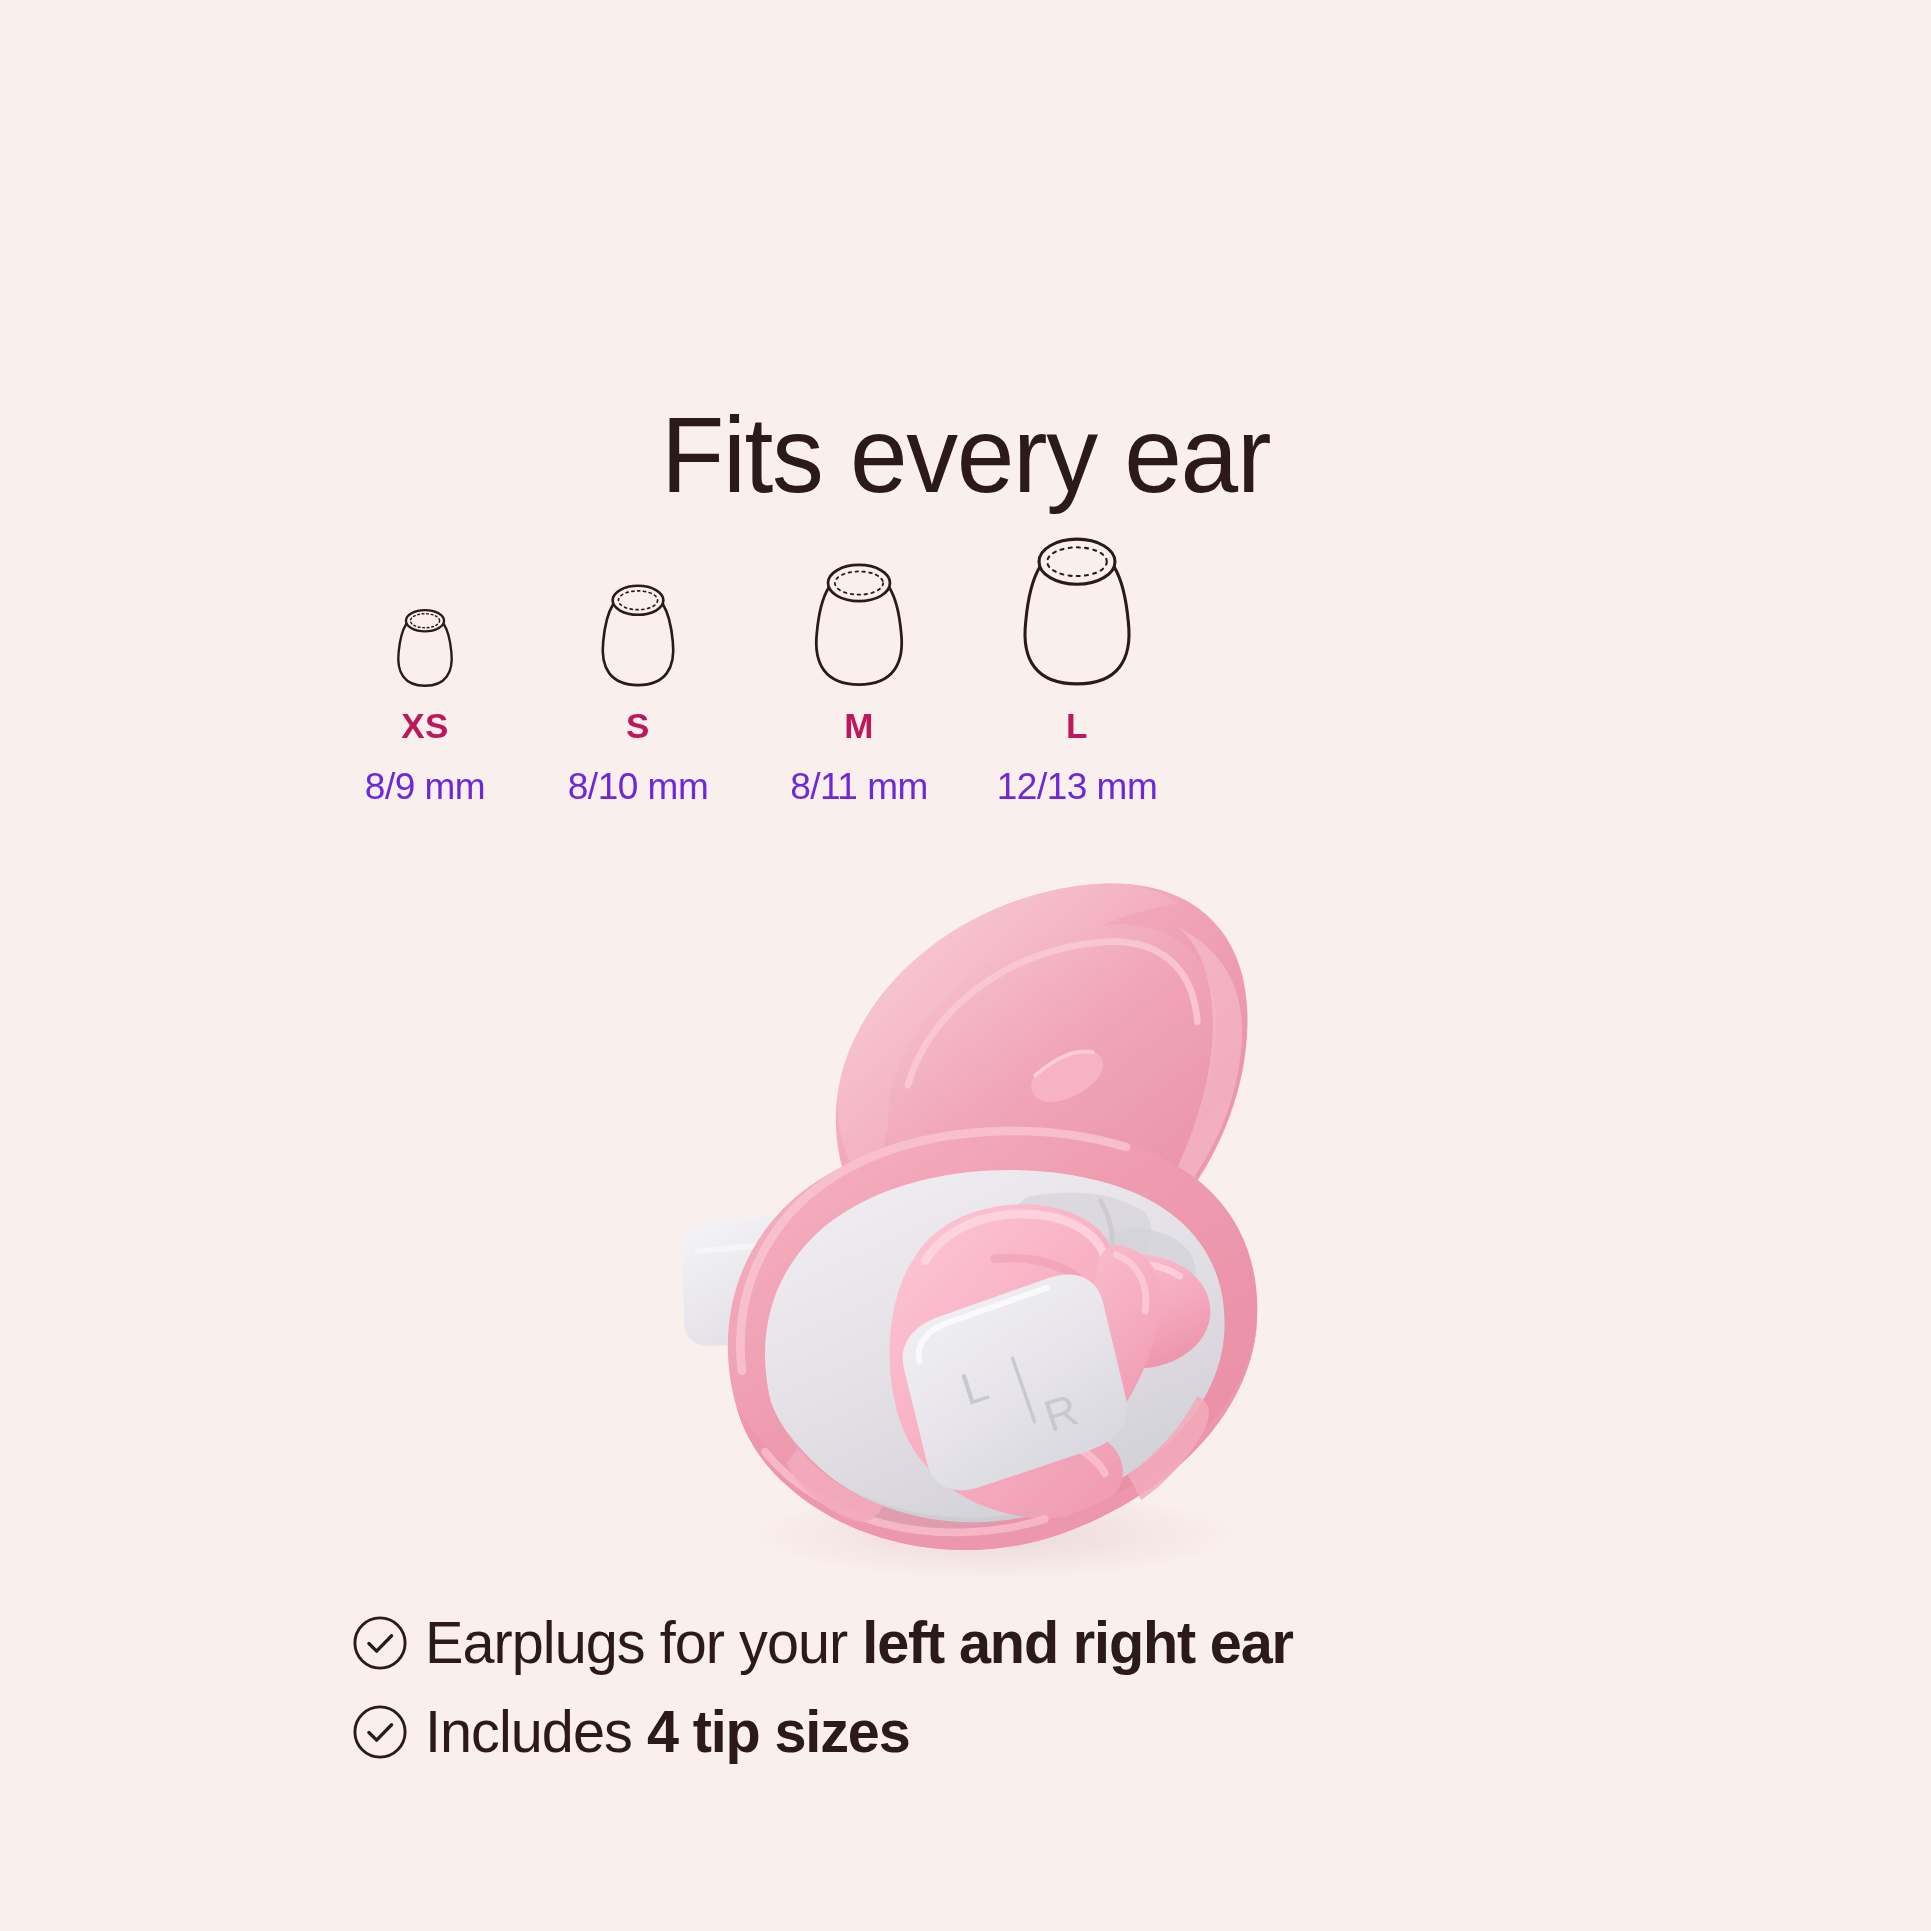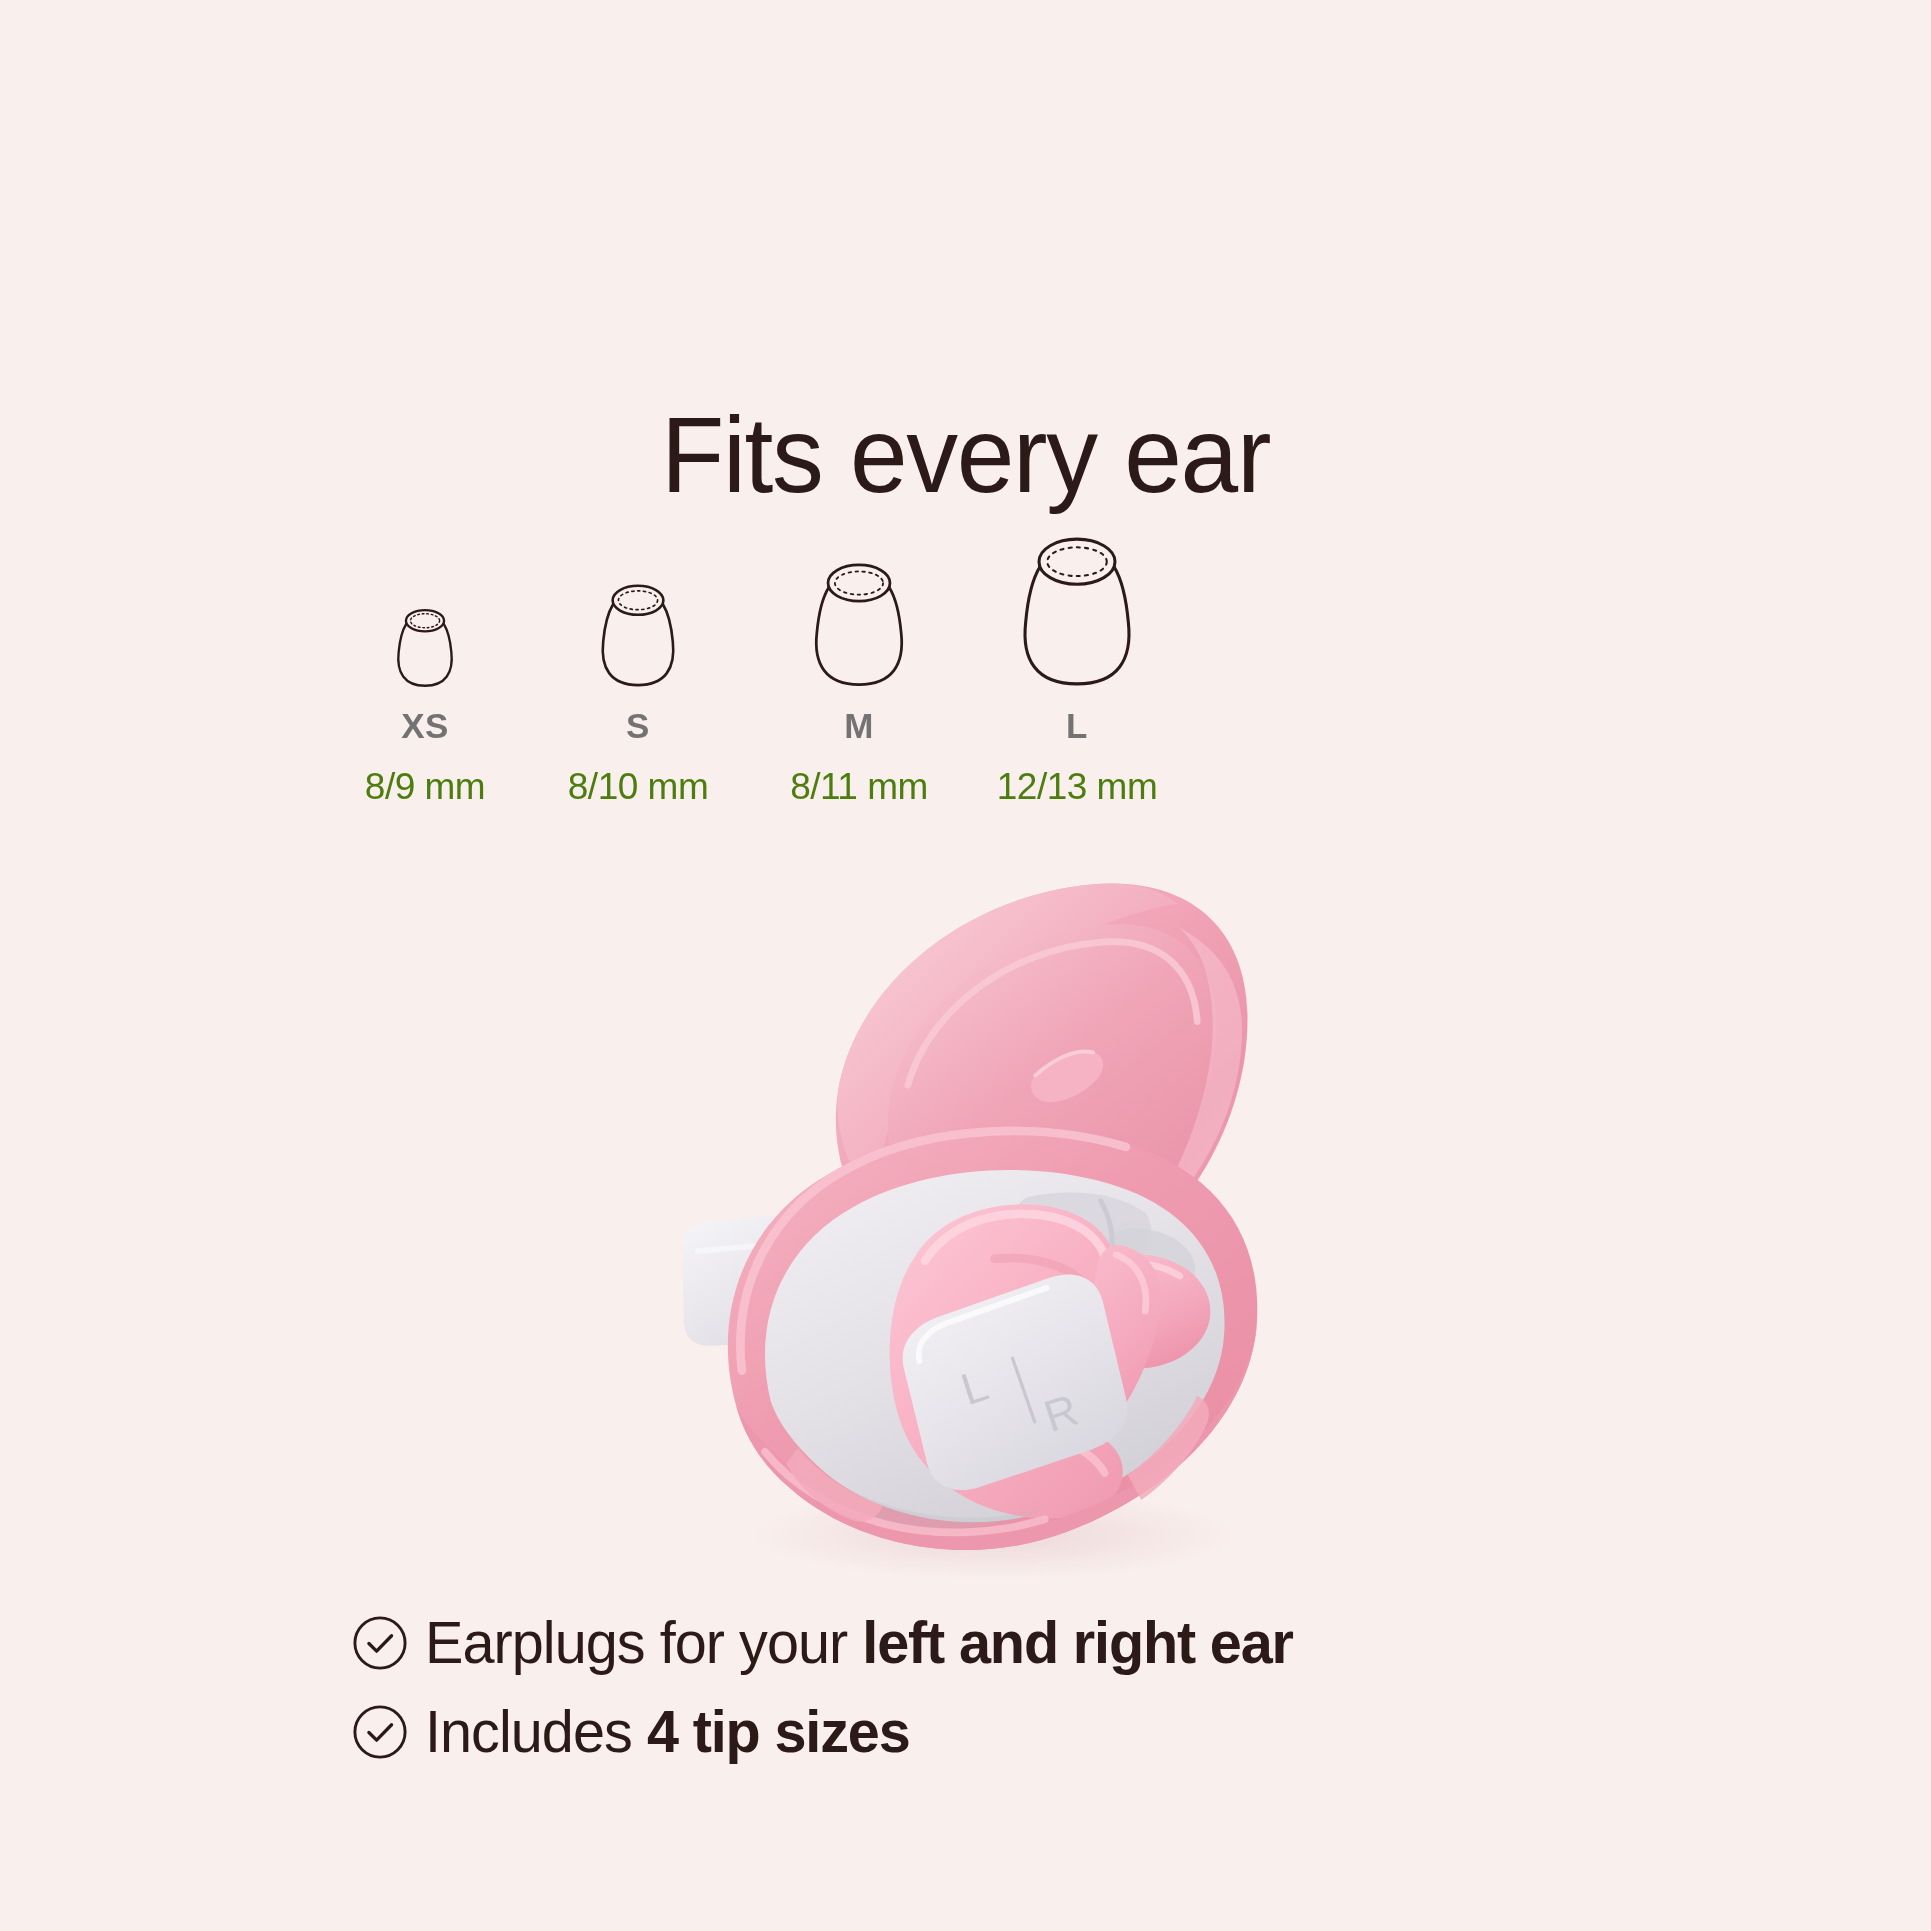--- a/index.html
+++ b/index.html
@@ -70,31 +70,31 @@
     overflow: visible;
   }
   .tip-label {
     position: absolute;
     bottom: 85px;
     left: 0;
     width: 212px;
     font-size: 35px;
     font-weight: 700;
     letter-spacing: 0.5px;
-    color: #737373;
+    color: #be185d;
   }
   .tip-size {
     position: absolute;
     bottom: 23px;
     left: 0;
     width: 212px;
     font-size: 37px;
     font-weight: 400;
     letter-spacing: -0.5px;
-    color: #4d7c0f;
+    color: #6d28d9;
   }
 
   
   .product {
     position: absolute;
     top: 869px;
     left: 676px;
     width: 618px;
     height: 714px;
   }

